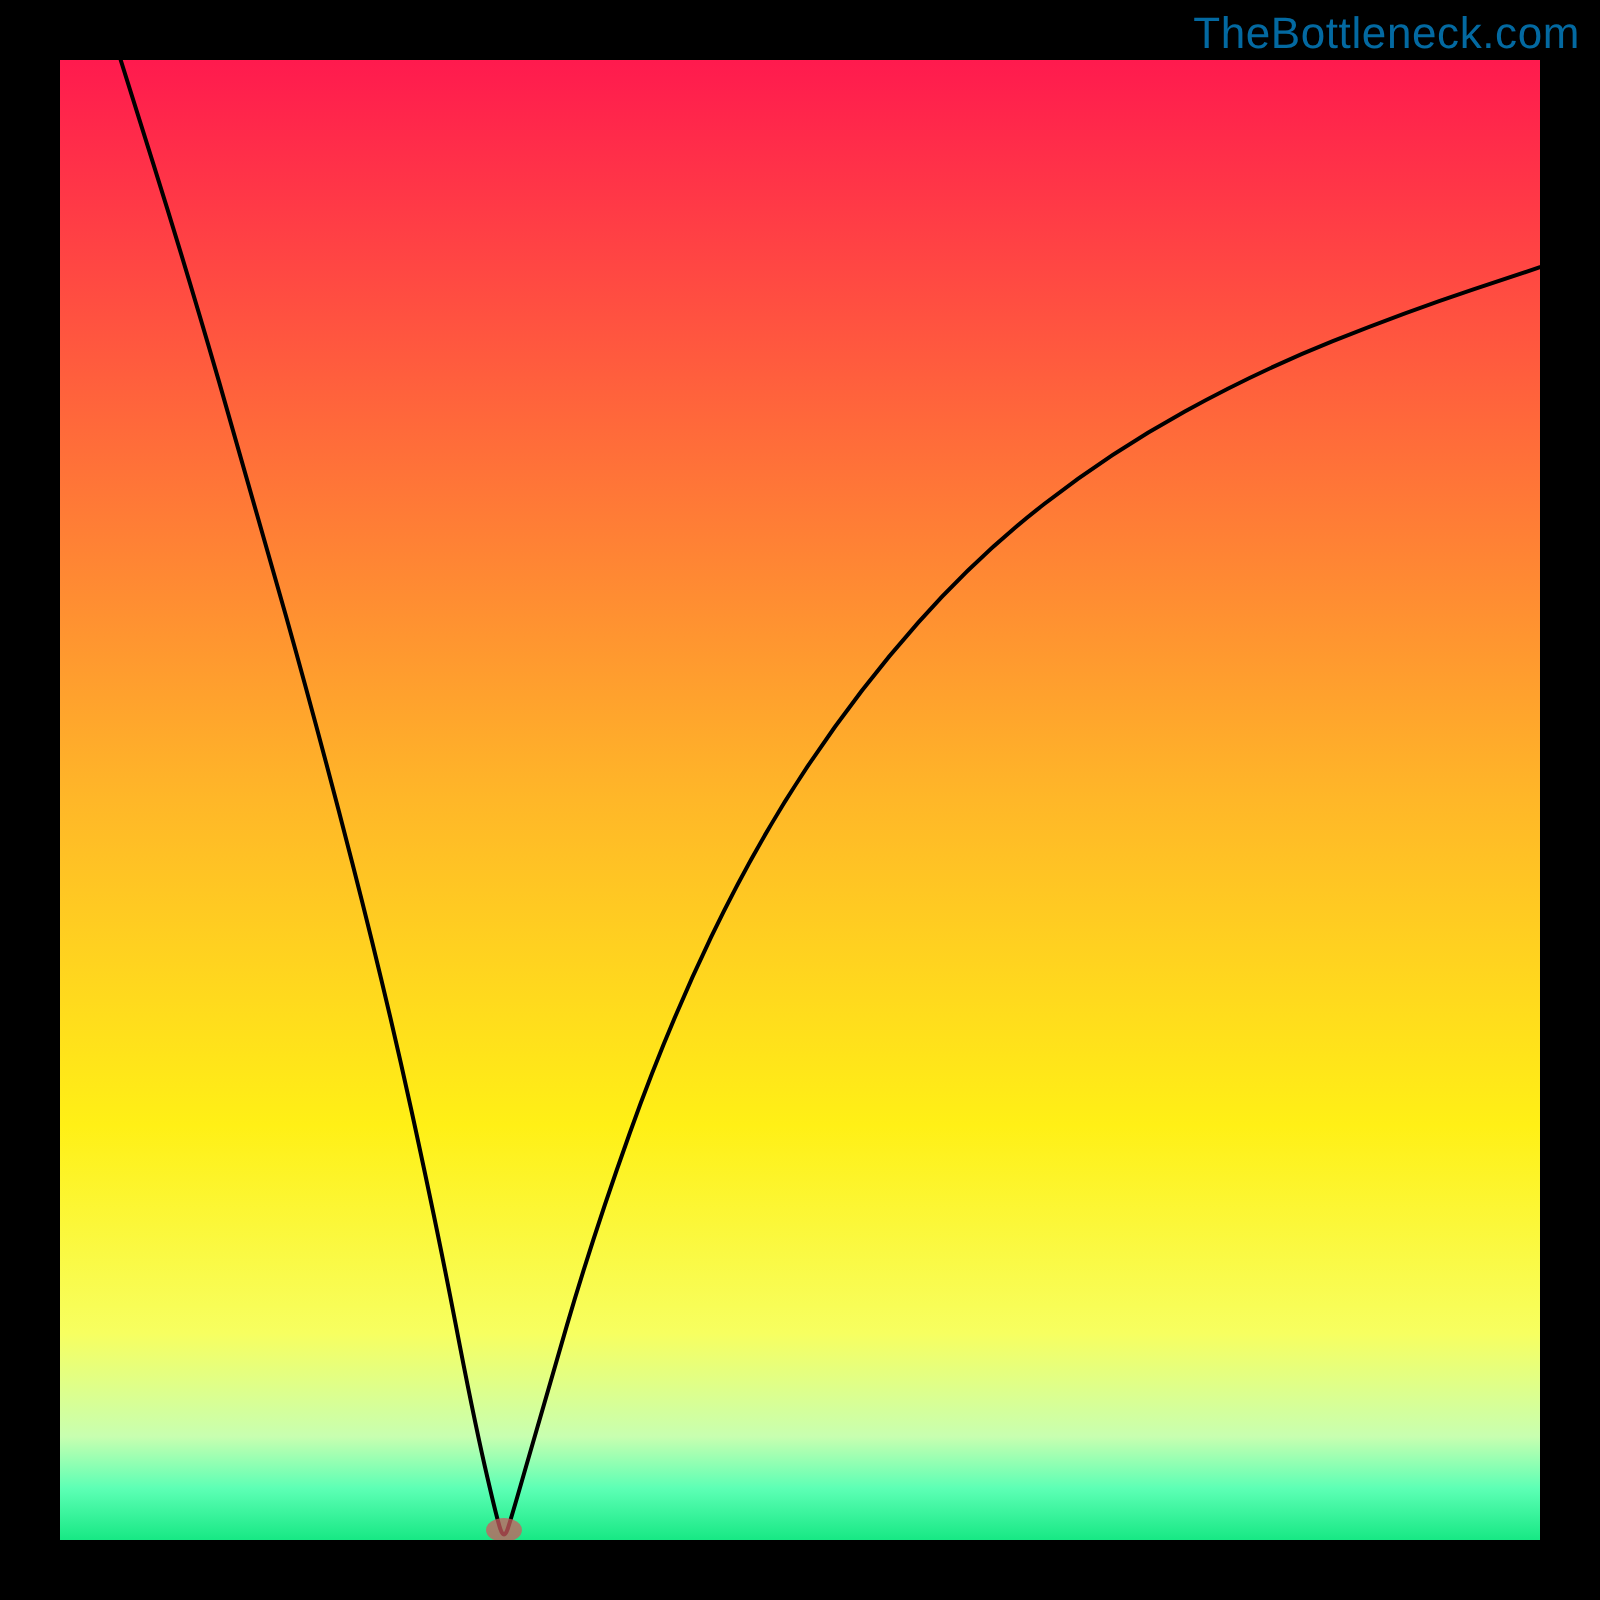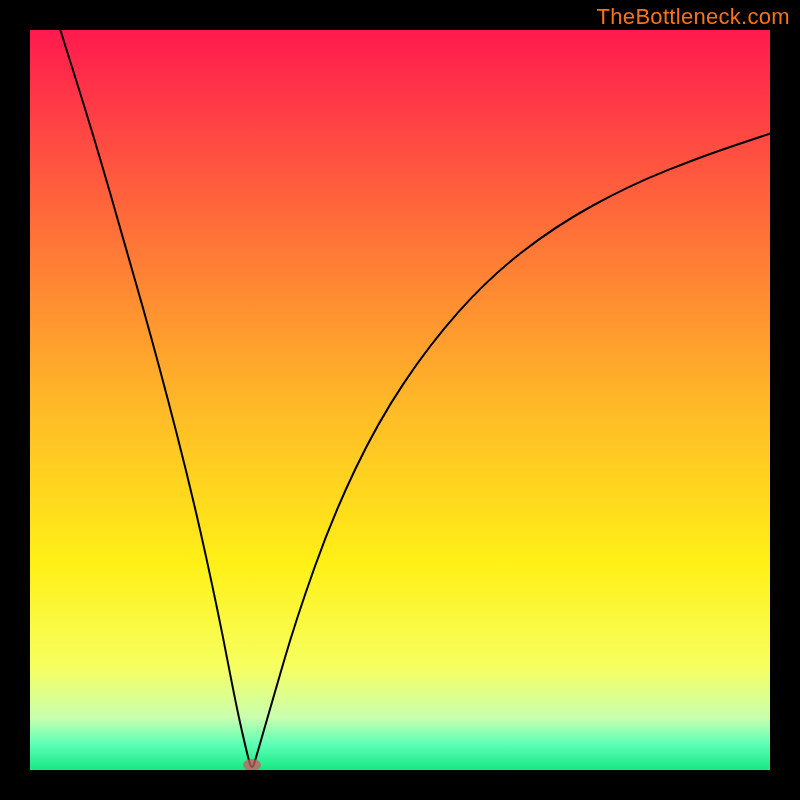--- a/index.html
+++ b/index.html
@@ -14,21 +14,21 @@
   .outer {
     position: relative;
     width: 800px;
     height: 800px;
     background: #000;
   }
   .watermark {
     position: absolute;
     top: 4px;
     right: 10px;
-    color: #f97316;
+    color: #0369a1;
     font-size: 22px;
     font-weight: 500;
     letter-spacing: 0.3px;
     z-index: 5;
   }
   .plot-area {
     position: absolute;
     left: 30px;
     top: 30px;
     width: 740px;

